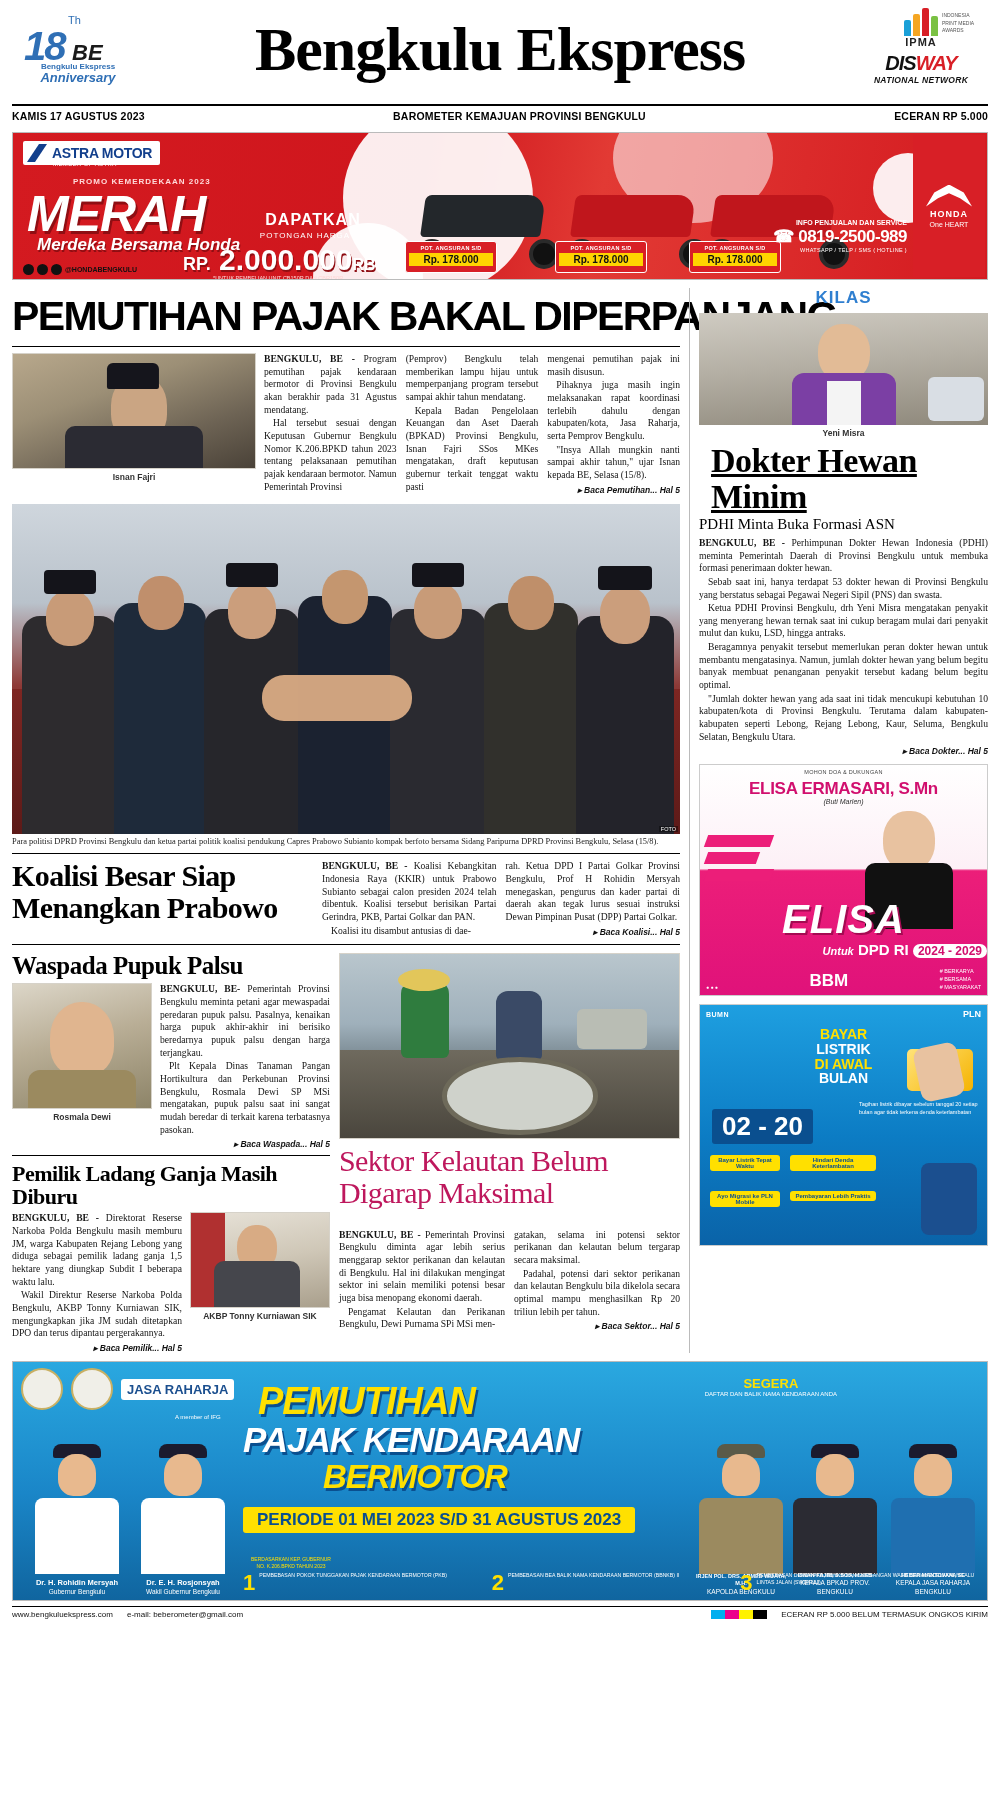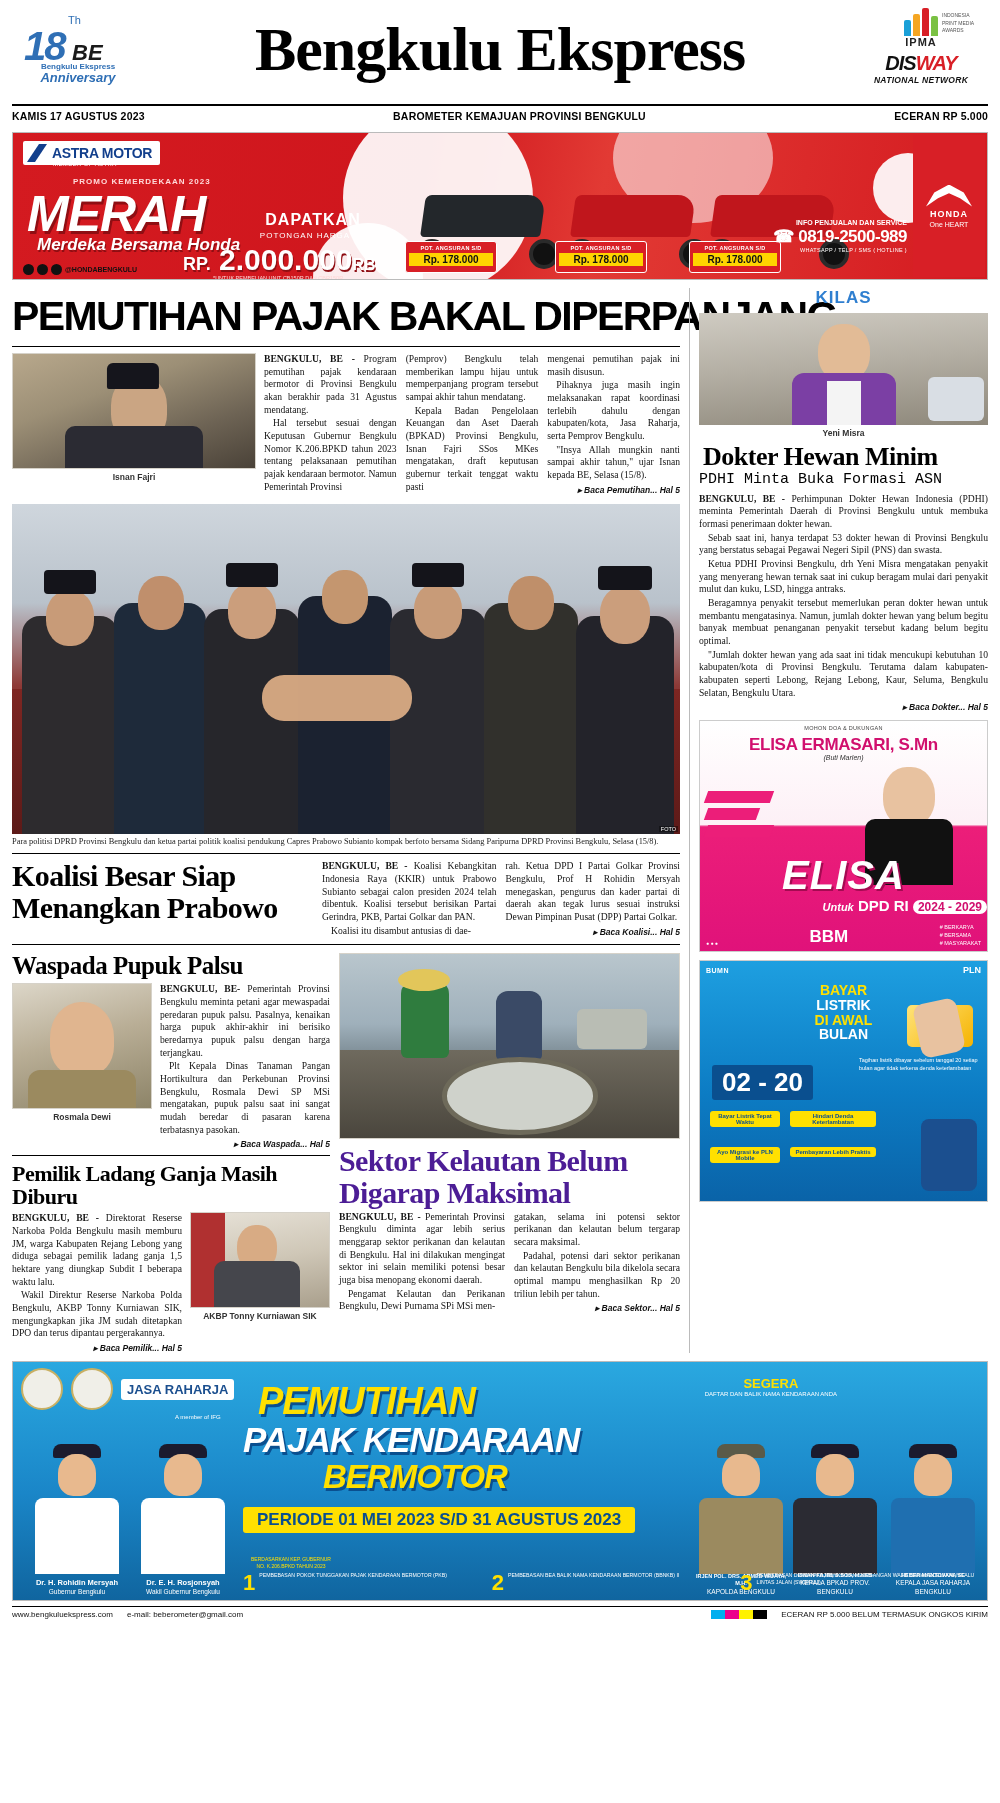--- a/index.html
+++ b/index.html
@@ -188,35 +188,35 @@
   }
 
   .mid-section { display:flex; gap:9px; margin-top:8px; }
   .mid-left { width:318px; }
   .mid-right { width:341px; }
   .headline-md {
     font-family:"Liberation Serif",serif; font-weight:bold; font-size:25px;
     line-height:1.05; letter-spacing:-.5px; color:#000; margin-bottom:4px;
   }
   .headline-lg2 {
-    font-family:"Liberation Serif",serif; font-weight:bold; font-size:30px;
-    line-height:1.06; letter-spacing:-.6px; color:#4c1d95; margin:6px 0 2px 0;
+    font-family:"Liberation Serif",serif; font-weight:normal; font-size:30px;
+    line-height:1.06; letter-spacing:-.6px; color:#be185d; margin:6px 0 20px 0;
   }
 
   
   .kilas {
     font-family:"Liberation Sans",sans-serif; font-weight:bold; font-size:17px;
     color:#2f7fd0; text-align:center; letter-spacing:1px; margin-bottom:5px;
   }
   .r-headline {
-    font-family:"Liberation Serif",serif; font-weight:bold; font-size:26px;
-    line-height:1.05; letter-spacing:-.5px; color:#000; margin:5px 0 2px 4px;
+    font-family:"Liberation Serif",serif; font-weight:bold; font-size:34px;
+    line-height:1.05; letter-spacing:-.5px; color:#000; margin:5px 0 2px 12px;text-decoration:underline;
   }
   .r-sub {
-    font-family:Liberation Mono, monospace; font-size:15px; line-height:1.1;
+    font-family:Liberation Serif, serif; font-size:15px; line-height:1.1;
     color:#000; margin-bottom:4px;
   }
   .r-photo { width:100%; height:112px; position:relative; overflow:hidden; }
 
   
   .ad-elisa { margin-top:8px; border:1px solid #ccc; height:232px; position:relative; overflow:hidden;
     background:linear-gradient(180deg,#fff 0%,#fdf0f6 45%, #ec1e79 46%, #e0127a 100%); }
   .elisa-top { position:absolute; top:4px; left:0; right:0; text-align:center;
     font-family:"Liberation Sans",sans-serif; font-size:5.5px; color:#444; letter-spacing:.3px;}
   .elisa-name { position:absolute; top:14px; left:0; right:0; text-align:center;
@@ -500,21 +500,21 @@
               <div class="photo" style="height:126px;">
                 <div class="ph-grad" style="background:linear-gradient(165deg,#dcd6c8 0%,#b9ae96 45%,#8d8468 100%)"></div>
                 <div style="position:absolute;left:50%;top:14%;width:64px;height:74px;border-radius:48% 48% 40% 40%;background:#e0b58f;transform:translateX(-50%)"></div>
                 <div style="position:absolute;left:50%;top:6%;width:84px;height:92px;border-radius:50% 50% 36% 36%;background:#cbb184;transform:translateX(-50%);z-index:-1"></div>
                 <div style="position:absolute;left:50%;bottom:0;width:108px;height:38px;background:#9b8a5f;border-radius:12px 12px 0 0;transform:translateX(-50%)"></div>
               </div>
               <div class="cap">Rosmala Dewi</div>
             </div>
             <div style="flex:1;">
               <p class="t first"><b class="lead-in">BENGKULU, BE-</b><span> Pemerintah Provinsi Bengkulu meminta petani agar mewaspadai peredaran pupuk palsu. Pasalnya, kenaikan harga pupuk akhir-akhir ini berisiko beredarnya pupuk palsu dengan harga terjangkau.</span></p>
-              <p class="t">Plt Kepala Dinas Tanaman Pangan Hortikultura dan Perkebunan Provinsi Bengkulu, Rosmala Dewi SP MSi mengatakan, pupuk palsu saat ini sangat mudah beredar di pasaran karena terbatasnya pasokan.</p>
+              <p class="t">Plt Kepala Dinas Tanaman Pangan Hortikultura dan Perkebunan Provinsi Bengkulu, Rosmala Dewi SP MSi mengatakan, pupuk palsu saat ini sangat mudah beredar di terkait karena terbatasnya pasokan.</p>
               <div class="baca">Baca Waspada... Hal 5</div>
             </div>
           </div>
 
           <div class="sec-rule"></div>
           <div class="headline-md" style="font-size:22px;">Pemilik Ladang Ganja Masih Diburu</div>
           <div style="display:flex;gap:8px;">
             <div style="flex:1;">
               <p class="t first"><b class="lead-in">BENGKULU, BE -</b><span> Direktorat Reserse Narkoba Polda Bengkulu masih memburu JM, warga Kabupaten Rejang Lebong yang diduga sebagai pemilik ladang ganja 1,5 hektare yang diungkap Subdit I beberapa waktu lalu.</span></p>
               <p class="t">Wakil Direktur Reserse Narkoba Polda Bengkulu, AKBP Tonny Kurniawan SIK, mengungkapkan jika JM sudah ditetapkan DPO dan terus dipantau pergerakannya.</p>

